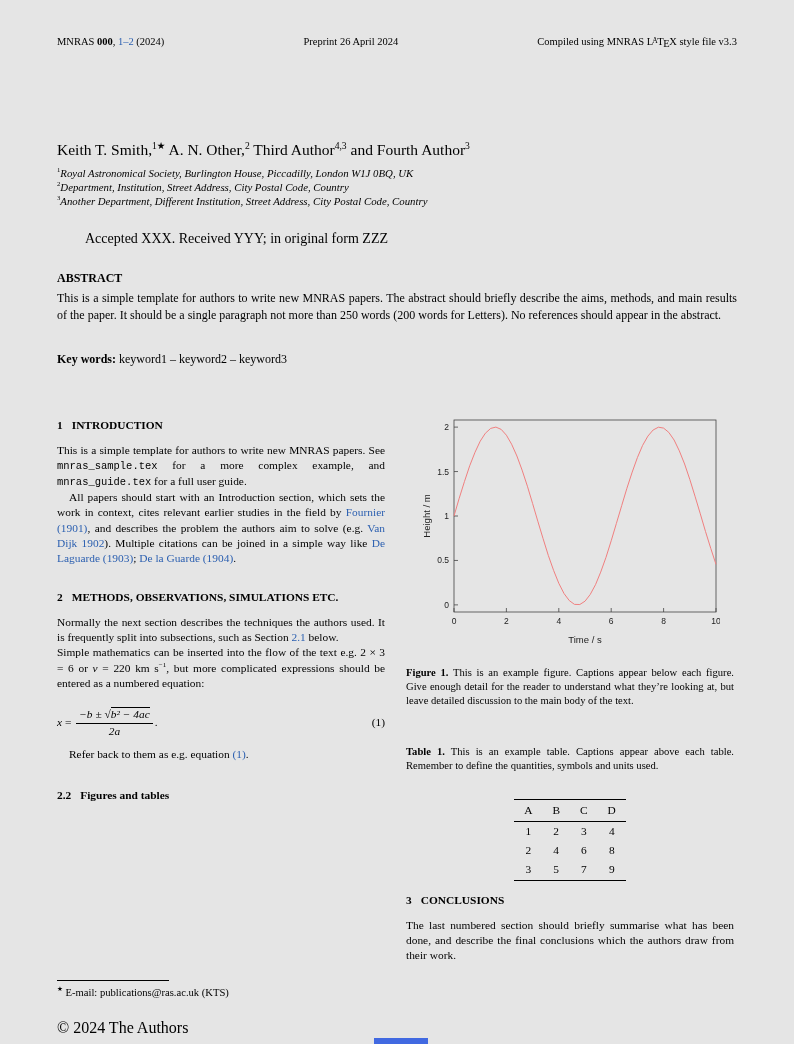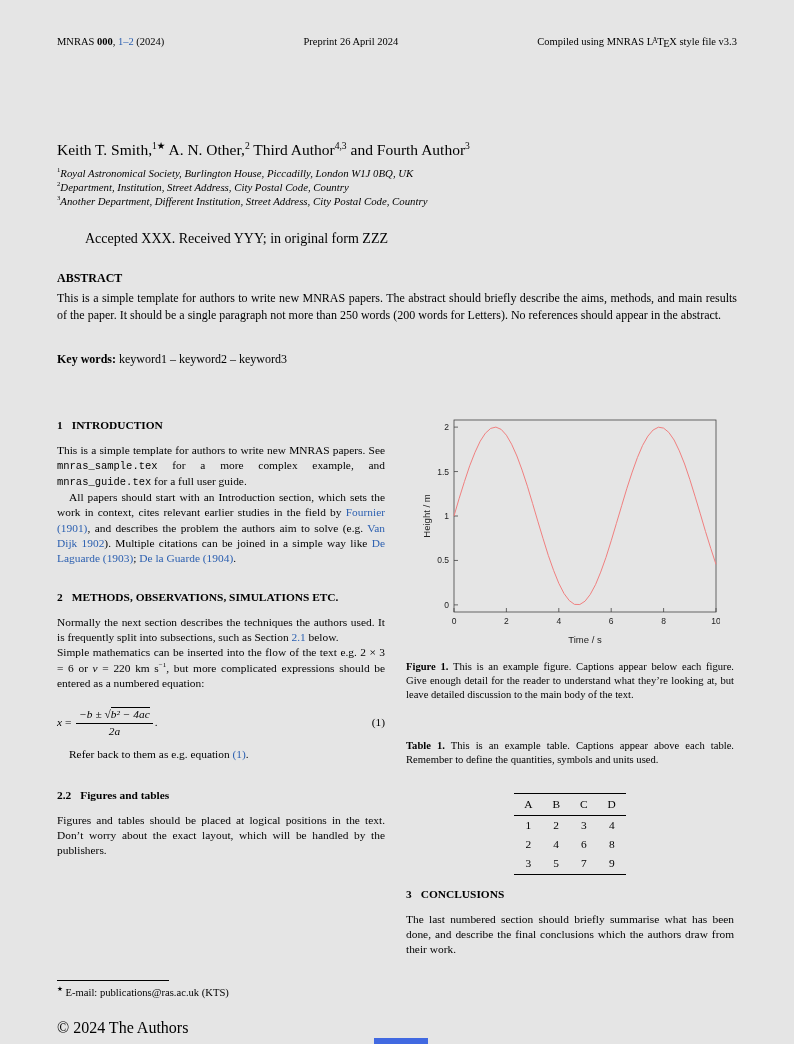--- a/index.html
+++ b/index.html
@@ -54,21 +54,21 @@
   .eq-number { text-align:right; }
   .frac { display:inline-block; text-align:center; vertical-align:middle; margin:0 2px; }
   .frac .num { display:block; padding:0 3px 1px; }
   .frac .den { display:block; border-top:0.8px solid #000; padding:0 3px; }
   .rad { border-top:0.8px solid #000; }
 
   .figure-block { margin-top:4px; }
   .plot { display:flex; justify-content:center; }
   .tick { font-family:"Liberation Sans", sans-serif; font-size:8.5px; fill:#222; }
   .axis-label { font-family:"Liberation Sans", sans-serif; font-size:9.5px; fill:#222; }
-  .caption { font-size:10.6px; line-height:1.34; text-align:justify; margin-top:8px; }
+  .caption { font-size:10.6px; line-height:1.34; text-align:justify; margin-top:14px; }
   .caption b { font-weight:bold; }
 
   .table-block { margin-top:36px; }
   .table-block .caption { margin:0 0 26px; }
   table.booktabs { margin:0 auto; border-collapse:collapse; font-size:11.4px;
     border-top:1px solid #000; border-bottom:1px solid #000; }
   table.booktabs th { font-weight:normal; padding:3px 10px; border-bottom:1px solid #000; text-align:center; }
   table.booktabs td { padding:2px 10px; text-align:center; }
 
   .concl-head { margin-top:30px; }
@@ -116,21 +116,20 @@
 
       <p><span>Simple mathematics can be inserted into the flow of the text e.g. 2 × 3 = 6 or </span><span class="mathvar">v</span><span> = 220 km s</span><sup>−1</sup><span>, but more complicated expressions should be entered as a numbered equation:</span></p>
 
       <div class="equation">
         <span class="eq-body"><span class="mathvar">x</span><span> = </span><span class="frac"><span class="num"><span class="mathvar">−b ± </span><span>√</span><span class="rad mathvar">b² − 4ac</span></span><span class="den mathvar">2a</span></span><span>.</span></span>
         <span class="eq-number">(1)</span>
       </div>
       <p class="indent"><span>Refer back to them as e.g. equation </span><span class="link">(1)</span><span>.</span></p>
 
       <h3 class="subsec"><span class="secnum">2.2</span><span>Figures and tables</span></h3>
-      <p>Figures and tables should be placed at logical positions in the text. Don’t worry about the exact layout, which will be handled by the publishers.</p>
     </div>
 
     <div class="col">
       <figure class="figure-block">
         <div class="plot">
             <svg width="300" height="242">
               <rect x="34" y="10" width="262" height="192" fill="none" stroke="#444" stroke-width="0.8"></rect>
               <line x1="34" y1="202" x2="34" y2="198" stroke="#444" stroke-width="0.8"></line>
               <text x="34" y="214" text-anchor="middle" class="tick">0</text>
               <line x1="86.4" y1="202" x2="86.4" y2="198" stroke="#444" stroke-width="0.8"></line>

